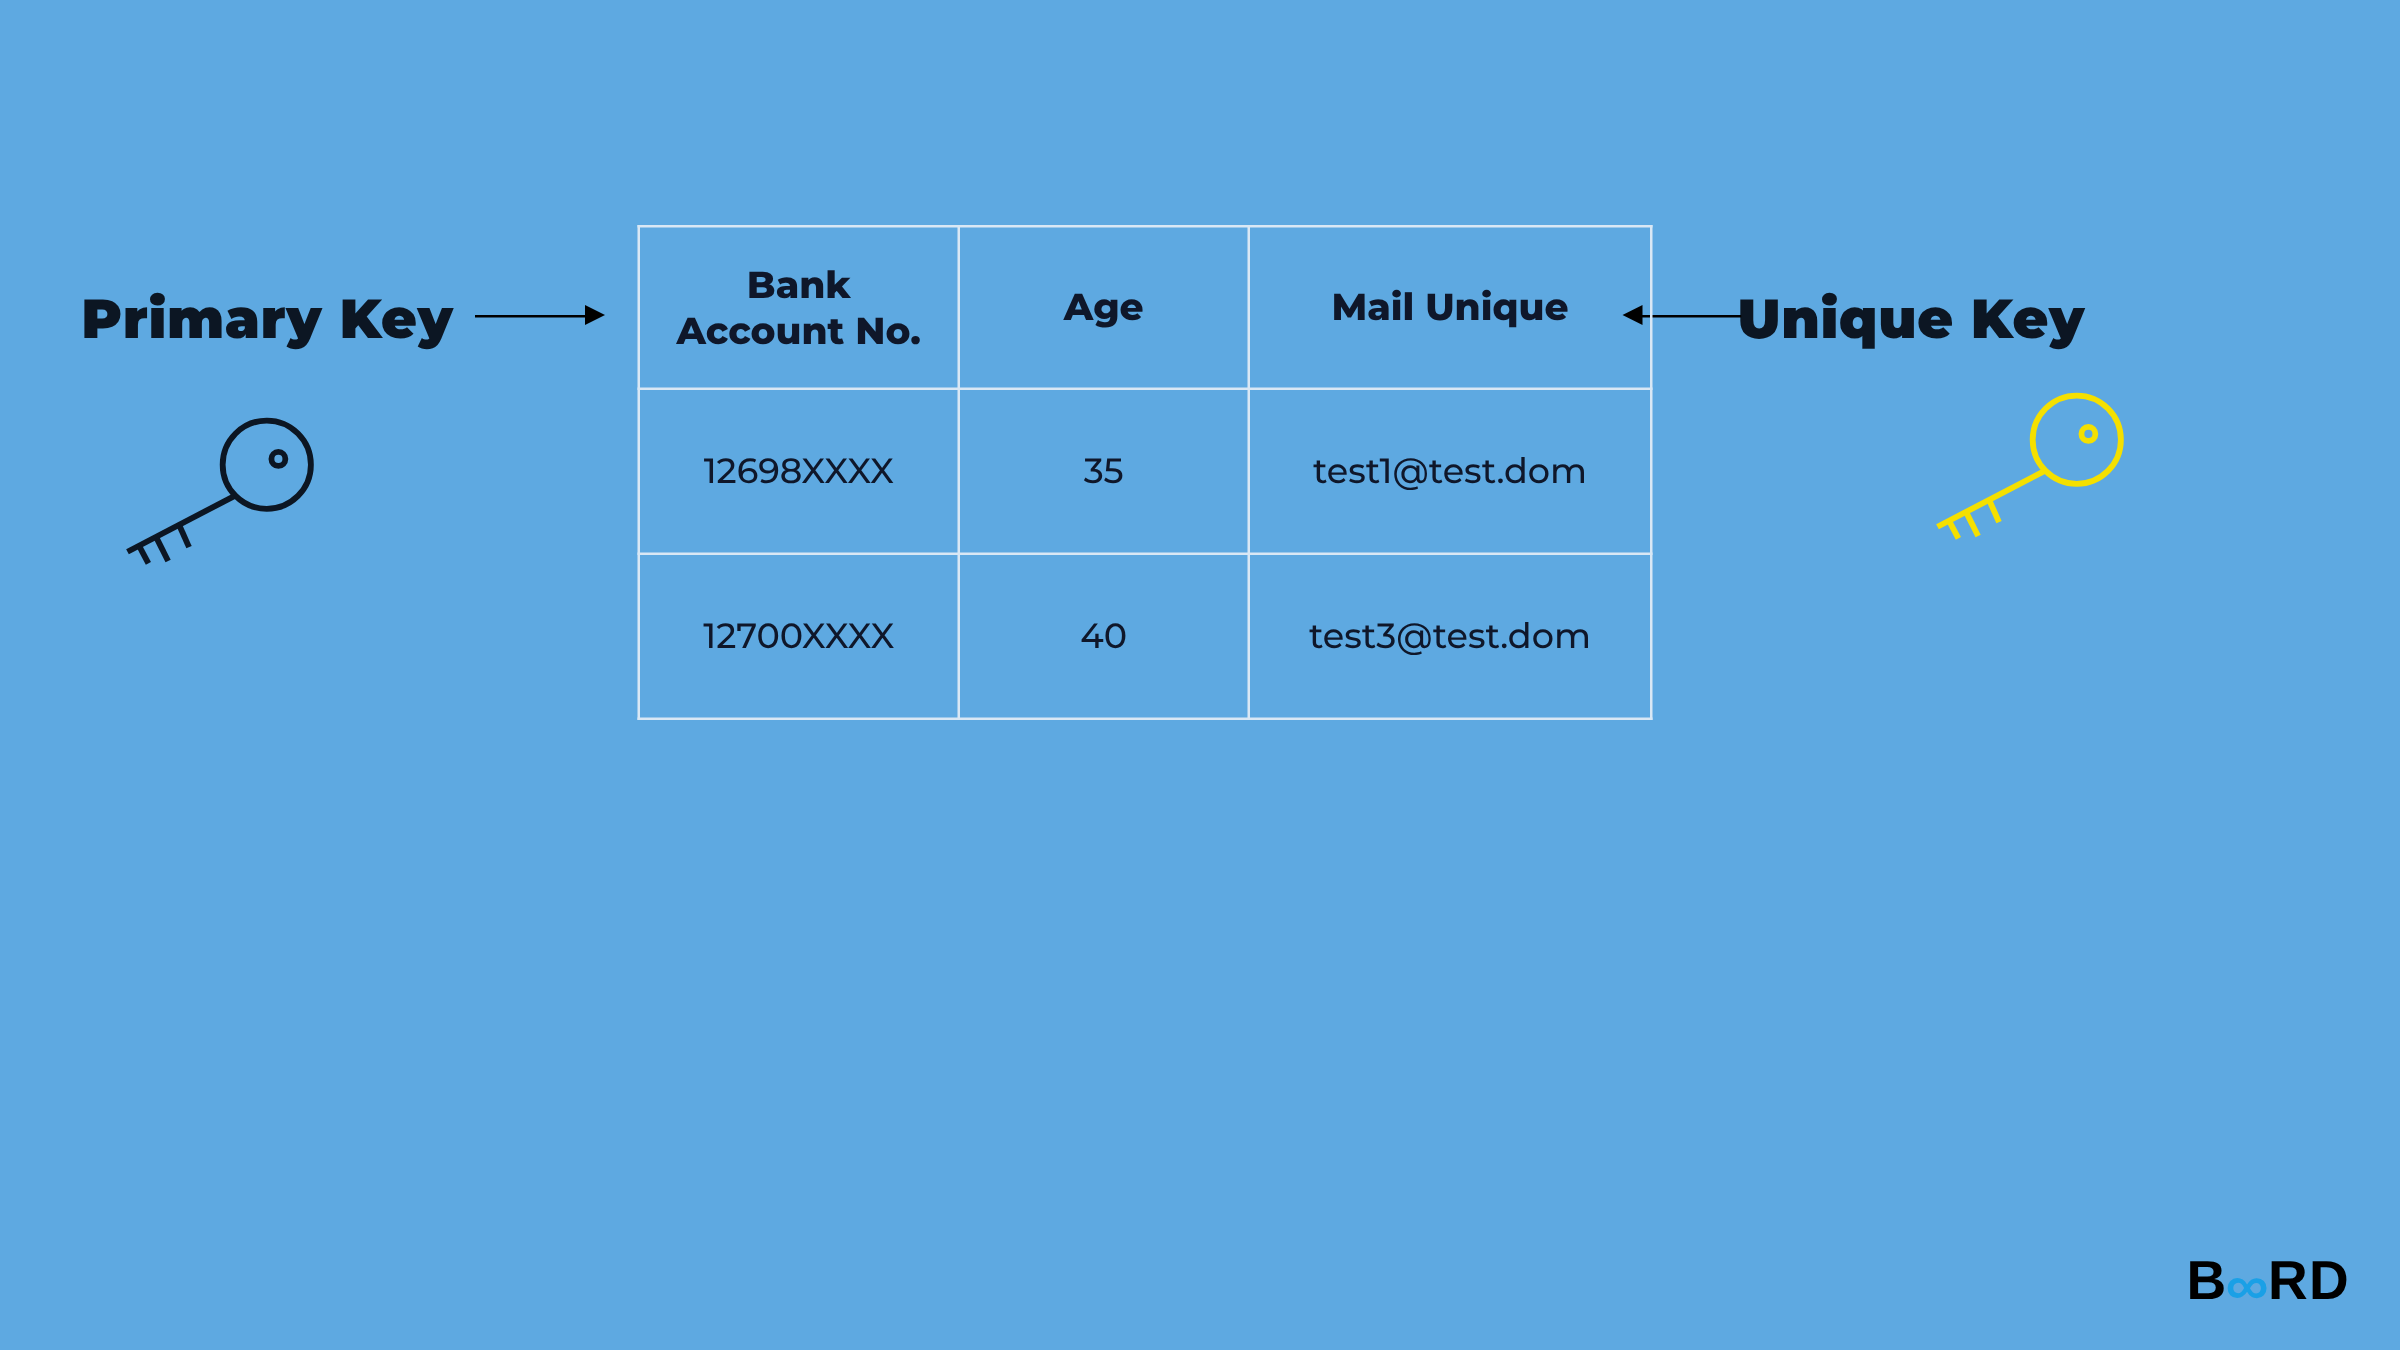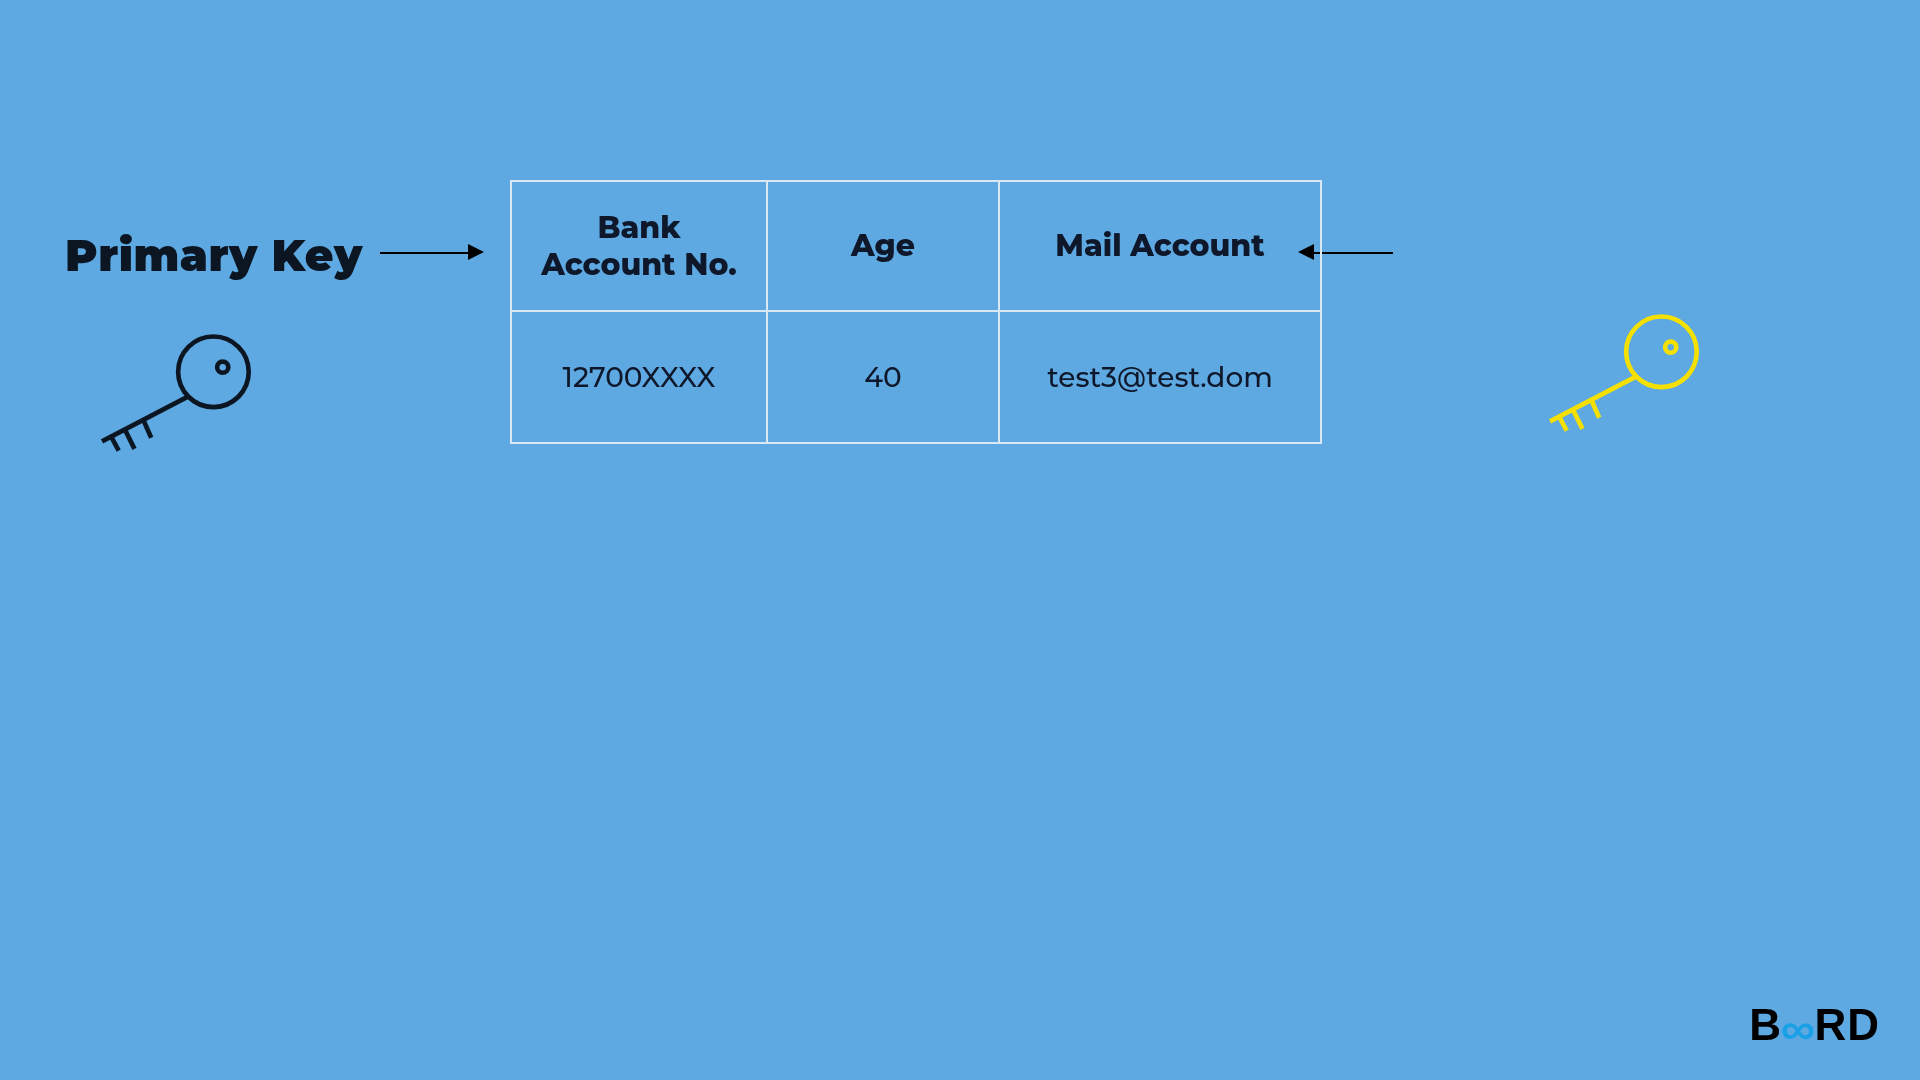--- a/index.html
+++ b/index.html
@@ -96,20 +96,21 @@
     transform: translateY(4px) scaleX(1.1);
     font-weight: 900;
   }
 </style>
 </head>
 <body>
 
 <div class="canvas">
 
   <div class="label-primary">Primary Key</div>
+  <div class="label-unique">Unique Key</div>
 
   <div class="arrow arrow-left"></div>
   <div class="arrow-head-r"></div>
 
   <div class="arrow arrow-right"></div>
   <div class="arrow-head-l"></div>
 
   <svg class="key-icon key-left" viewBox="0 0 200 140" fill="none" stroke-width="5">
     <circle cx="150" cy="45" r="38"></circle>
     <circle cx="160" cy="40" r="6"></circle>
@@ -126,24 +127,29 @@
     <line x1="55" y1="108" x2="65" y2="128"></line>
     <line x1="75" y1="98" x2="83" y2="116"></line>
     <line x1="40" y1="115" x2="48" y2="130"></line>
   </svg>
 
   <table class="data">
     <thead>
       <tr>
         <th class="col-bank">Bank<br>Account No.</th>
         <th class="col-age">Age</th>
-        <th class="col-mail">Mail Account</th>
+        <th class="col-mail">Mail Unique</th>
       </tr>
     </thead>
     <tbody>
+      <tr>
+        <td>12698XXXX</td>
+        <td>35</td>
+        <td>test1@test.dom</td>
+      </tr>
       <tr>
         <td>12700XXXX</td>
         <td>40</td>
         <td>test3@test.dom</td>
       </tr>
     </tbody>
   </table>
 
   <div class="logo">
     <span>B</span><span class="inf">∞</span><span>RD</span>

